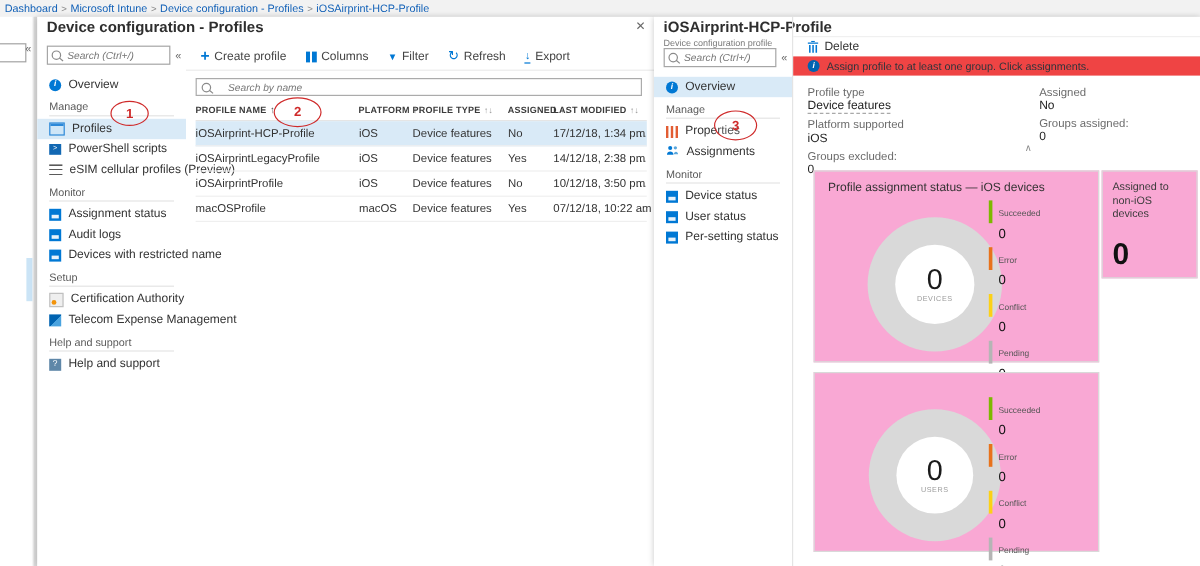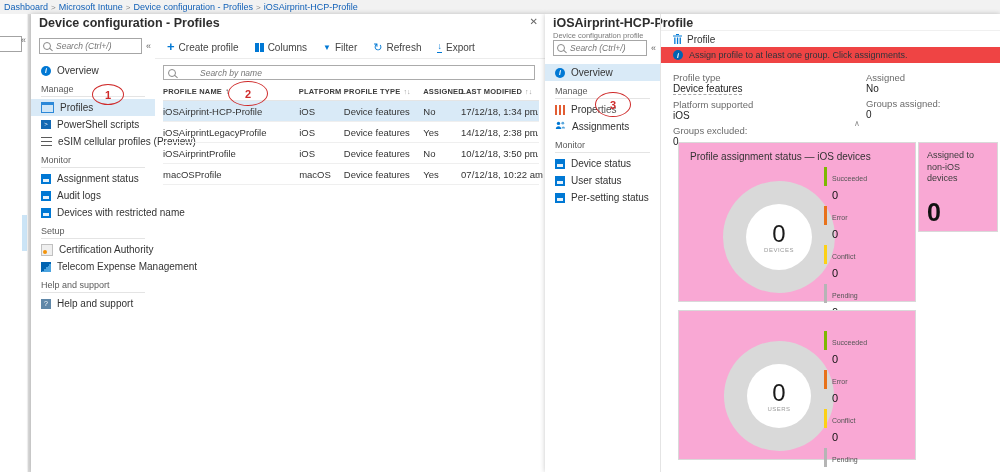--- a/index.html
+++ b/index.html
@@ -59,21 +59,21 @@
 
   
   .content1{position:absolute;left:124px;top:22px;right:0;bottom:0;}
   .toolbar{height:22px;display:flex;align-items:center;gap:16px;padding-left:12px;border-bottom:1px solid #ececec;font-size:10px;color:#444;}
   .tb-item{display:flex;align-items:center;gap:4px;cursor:pointer;white-space:nowrap;}
   .tb-plus{color:#0078d4;font-size:13px;font-weight:bold;line-height:10px;}
   .ic-cols{width:9px;height:9px;background:linear-gradient(90deg,#0078d4 0 40%,#fff 40% 55%,#0078d4 55% 100%);}
   .tb-filter{color:#0078d4;font-size:8px;}
   .tb-refresh{color:#0078d4;font-size:11px;line-height:10px;}
   .tb-export{color:#0078d4;font-size:9px;line-height:9px;border-bottom:1.5px solid #0078d4;padding-bottom:1px;}
-  .list-search{margin:6px 10px 2px 8px;height:13px;border:1px solid #ababab;display:flex;align-items:center;gap:22px;padding:0 4px;background:#fff;}
+  .list-search{margin:6px 10px 2px 8px;height:13px;border:1px solid #ababab;display:flex;align-items:center;gap:12px;padding:0 4px;background:#fff;}
   .grid{margin:2px 6px 0 8px;}
   .grid-head{display:flex;align-items:center;height:18px;border-bottom:1px solid #e5e5e5;font-size:7.5px;font-weight:bold;color:#3b3b3b;letter-spacing:.2px;}
   .grid-row{display:flex;align-items:center;height:20px;border-bottom:1px solid #efefef;font-size:9.5px;color:#333;cursor:pointer;}
   .grid-row.sel{background:#d9eaf7;}
   .c-name{width:133px;padding-right:4px;overflow:hidden;white-space:nowrap;}
   .c-plat{width:45px;}
   .c-type{width:80px;}
   .c-asgn{width:38px;}
   .c-mod{width:64px;white-space:nowrap;}
   .c-menu{width:14px;text-align:right;color:#555;}
@@ -328,21 +328,21 @@
         <span class="ic-win"></span>
         <span class="mi-label">Per-setting status</span>
       </div>
     </div>
 
     <div class="content2">
       <div class="del-bar">
         <svg width="9" height="11" viewBox="0 0 9 11">
             <path d="M3 0h3v1H3zM0 1.5h9v1H0zM1.2 3.5h1.3v6.5H1.2zM3.9 3.5h1.3v6.5H3.9zM6.6 3.5h1.3v6.5H6.6z" fill="#0078d4"></path>
           </svg>
-        <span>Profile</span>
+        <span>Delete</span>
       </div>
 
       <div class="banner">
         <span class="ic-info">i</span>
         <span>Assign profile to at least one group. Click assignments.</span>
       </div>
 
       <div class="essentials">
         <div class="ess-col ess-col1">
           <div class="ess-label">Profile type</div>

